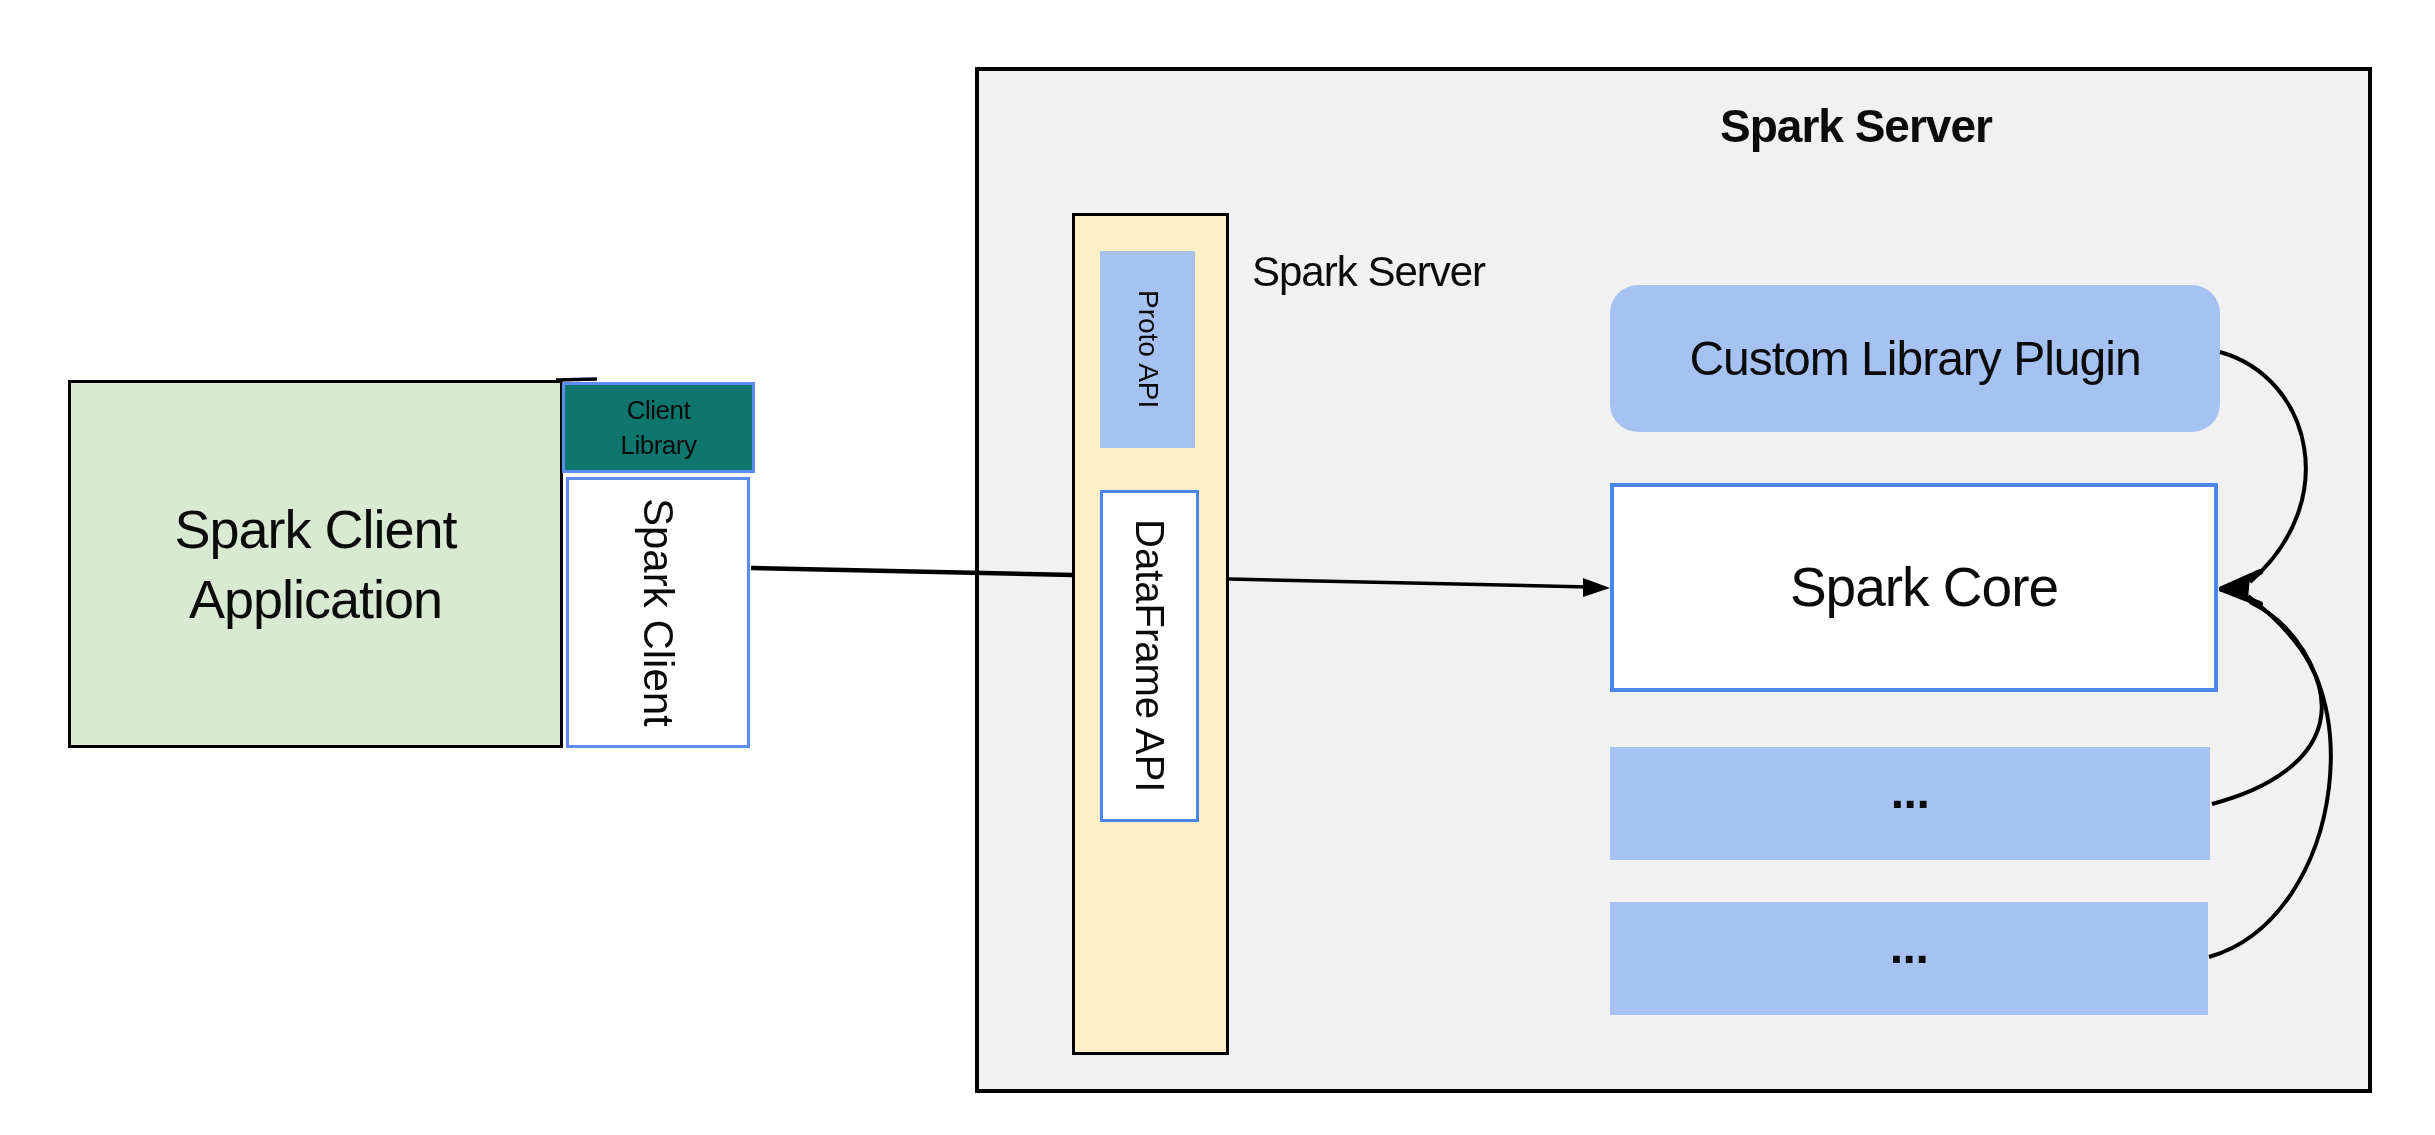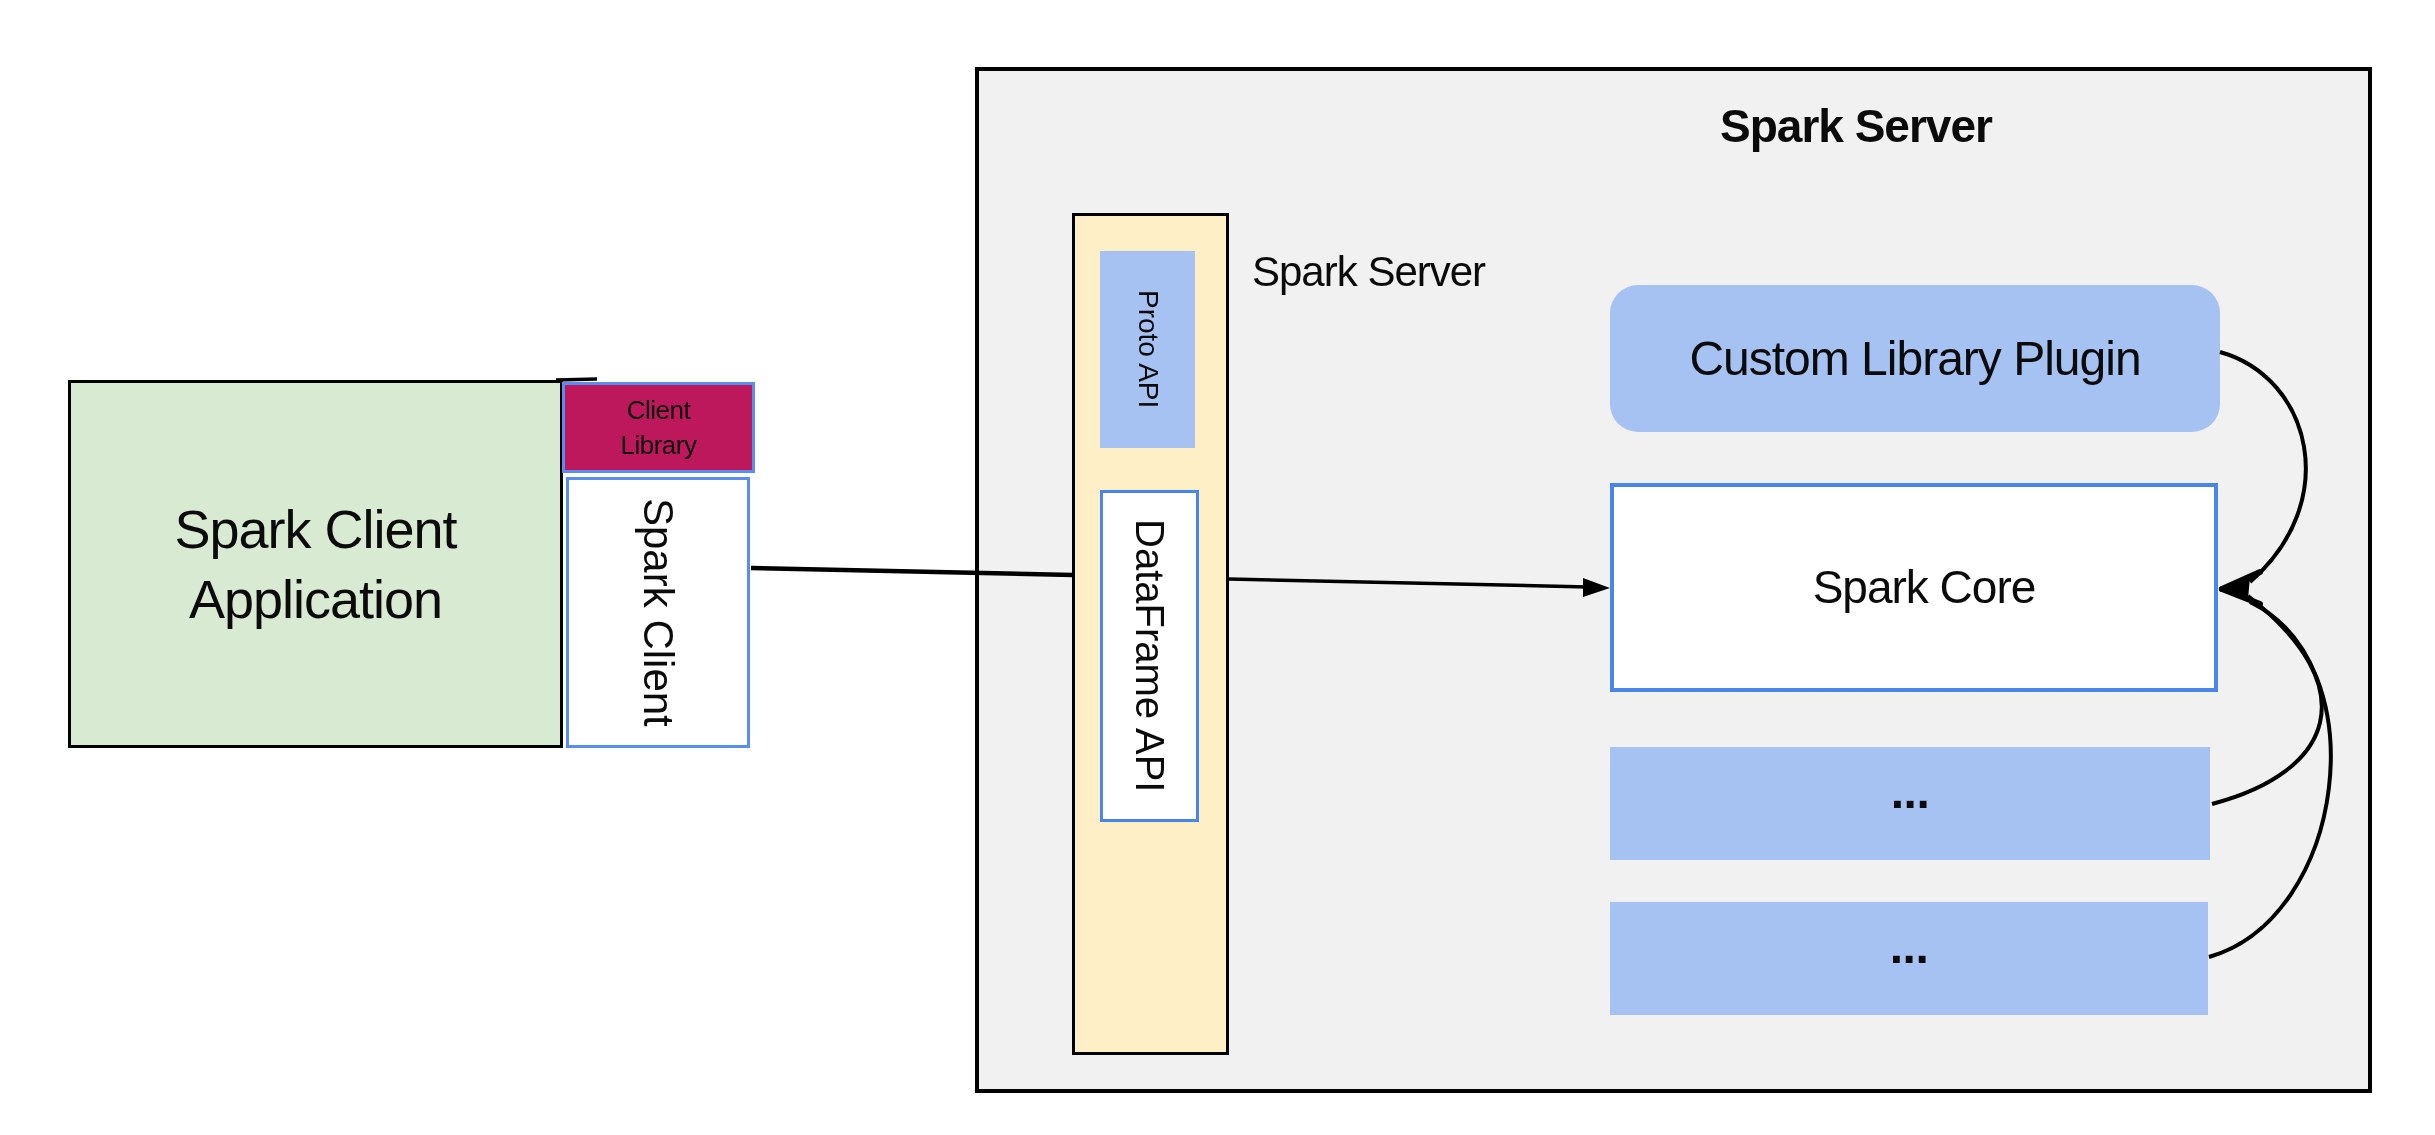--- a/index.html
+++ b/index.html
@@ -21,35 +21,35 @@
   .df-box     { left:1100px; top:490px; width:99px; height:332px;
                 background:#ffffff; border:3px solid #4a86e8; }
   .clp-box    { left:1610px; top:285px; width:610px; height:147px; background:#a5c2f2;border-radius:28px; }
   .core-box   { left:1610px; top:483px; width:608px; height:209px;
                 background:#ffffff; border:4px solid #4a86e8; }
   .ellipsis-box-1 { left:1610px; top:747px; width:600px; height:113px; background:#a5c2f2; }
   .ellipsis-box-2 { left:1610px; top:902px; width:598px; height:113px; background:#a5c2f2; }
   .green-box  { left:68px; top:380px; width:495px; height:368px;
                 background:#d9ead3; border:3px solid #000; }
   .cp-box     { left:562px; top:382px; width:193px; height:91px;
-                background:#be185d; border:3px solid #5b8def; }
+                background:#0f766e; border:3px solid #5b8def; }
   .sc-box     { left:566px; top:477px; width:184px; height:271px;
                 background:#ffffff; border:3px solid #5b8def; }
 
   
   .connect-title { left:990px; top:72px; width:345px; font-size:47px; line-height:54px;
                    text-align:center; letter-spacing:-1px; }
   .server-title  { left:1656px; top:100px; width:400px; font-size:46px; font-weight:bold;
                    text-align:center; letter-spacing:-1px; }
   .library-label { left:1252px; top:243px; width:330px; font-size:42px; line-height:57px;
                    text-align:left; letter-spacing:-1px; }
   .green-label   { font-size:54px; line-height:70px; letter-spacing:-1px; }
   .cp-label      { font-size:26px; line-height:35px; }
   .clp-label     { font-size:48px; letter-spacing:-1px; }
-  .core-label    { font-size:46px; letter-spacing:-1px;margin-left:20px; }
+  .core-label    { font-size:55px; letter-spacing:-1px;margin-left:20px; }
   .ellipsis-label{ font-size:48px; font-weight:700; transform:translateY(-12px); }
 
   .vtext { writing-mode:vertical-rl; text-orientation:mixed; letter-spacing:0; }
   .sc-vlabel    { font-size:42px; }
   .proto-vlabel { font-size:28px; }
   .df-vlabel    { font-size:40px; }
 
   .arrow-layer { position:absolute; left:0; top:0; width:2435px; height:1135px;
                  z-index:50; pointer-events:none; }
 </style>

